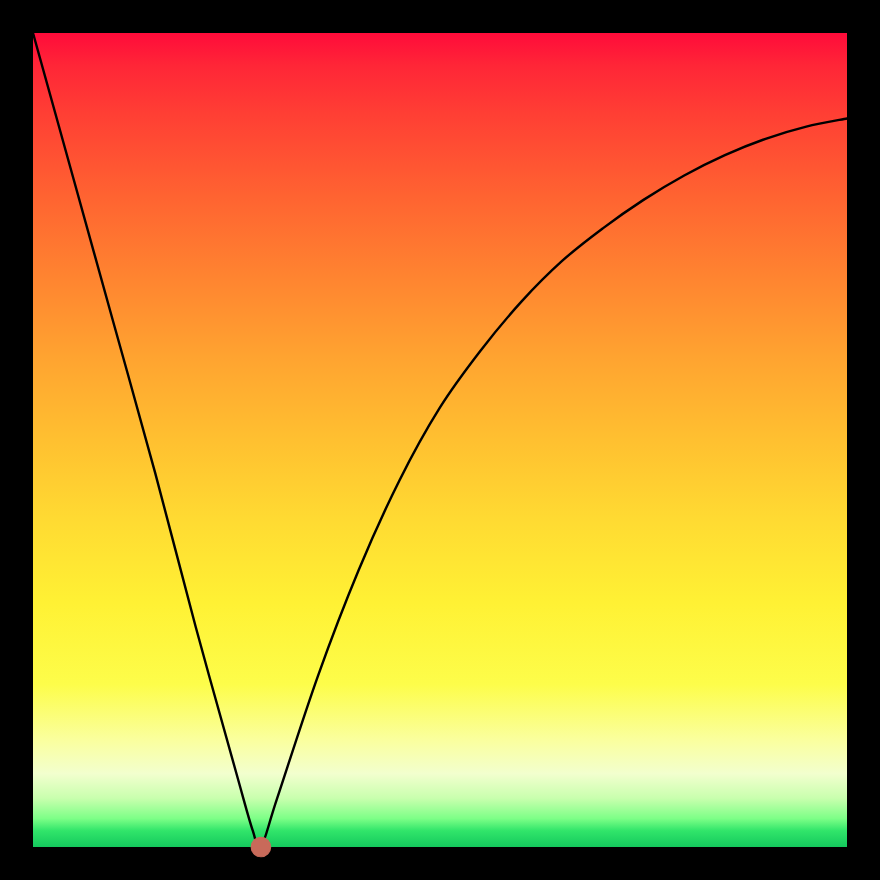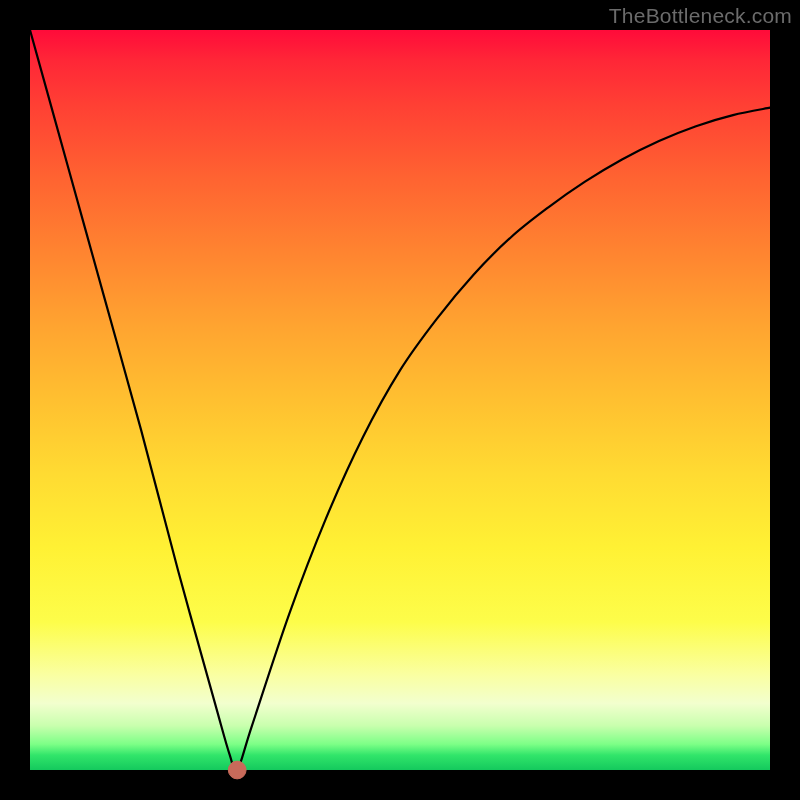--- a/index.html
+++ b/index.html
@@ -66,14 +66,13 @@
 <body>
 
 <div class="frame">
   <div class="plot-area"></div>
 
   <svg class="curve" viewBox="0 0 740 740" preserveAspectRatio="none">
     <path id="curve-path" fill="none" stroke="#000" stroke-width="2.2" stroke-linejoin="round" stroke-linecap="round" d="M 0.00 0.00 C 6.17 22.20, 24.67 88.80, 37.00 133.20 C 49.33 177.60, 61.67 222.00, 74.00 266.40 C 86.33 310.80, 98.67 353.97, 111.00 399.60 C 123.33 445.23, 135.67 494.57, 148.00 540.20 C 160.33 585.83, 176.37 642.57, 185.00 673.40 C 193.63 704.23, 196.10 714.10, 199.80 725.20 C 203.50 736.30, 203.50 744.93, 207.20 740.00 C 210.90 735.07, 213.37 721.50, 222.00 695.60 C 230.63 669.70, 246.67 619.13, 259.00 584.60 C 271.33 550.07, 283.67 518.00, 296.00 488.40 C 308.33 458.80, 320.67 431.67, 333.00 407.00 C 345.33 382.33, 357.67 360.13, 370.00 340.40 C 382.33 320.67, 394.67 304.63, 407.00 288.60 C 419.33 272.57, 431.67 257.77, 444.00 244.20 C 456.33 230.63, 468.67 218.30, 481.00 207.20 C 493.33 196.10, 505.67 186.85, 518.00 177.60 C 530.33 168.35, 542.67 159.72, 555.00 151.70 C 567.33 143.68, 579.67 136.28, 592.00 129.50 C 604.33 122.72, 616.67 116.55, 629.00 111.00 C 641.33 105.45, 653.67 100.52, 666.00 96.20 C 678.33 91.88, 690.67 88.18, 703.00 85.10 C 715.33 82.02, 733.83 78.93, 740.00 77.70"></path>
     <circle id="marker-dot" fill="#c86a5a" stroke="#c86a5a" cx="207.20" cy="740.00" r="8.88"></circle>
   </svg>
 
-  <div class="watermark">TheBottleneck.com</div>
 </div>
 
 </body></html>

